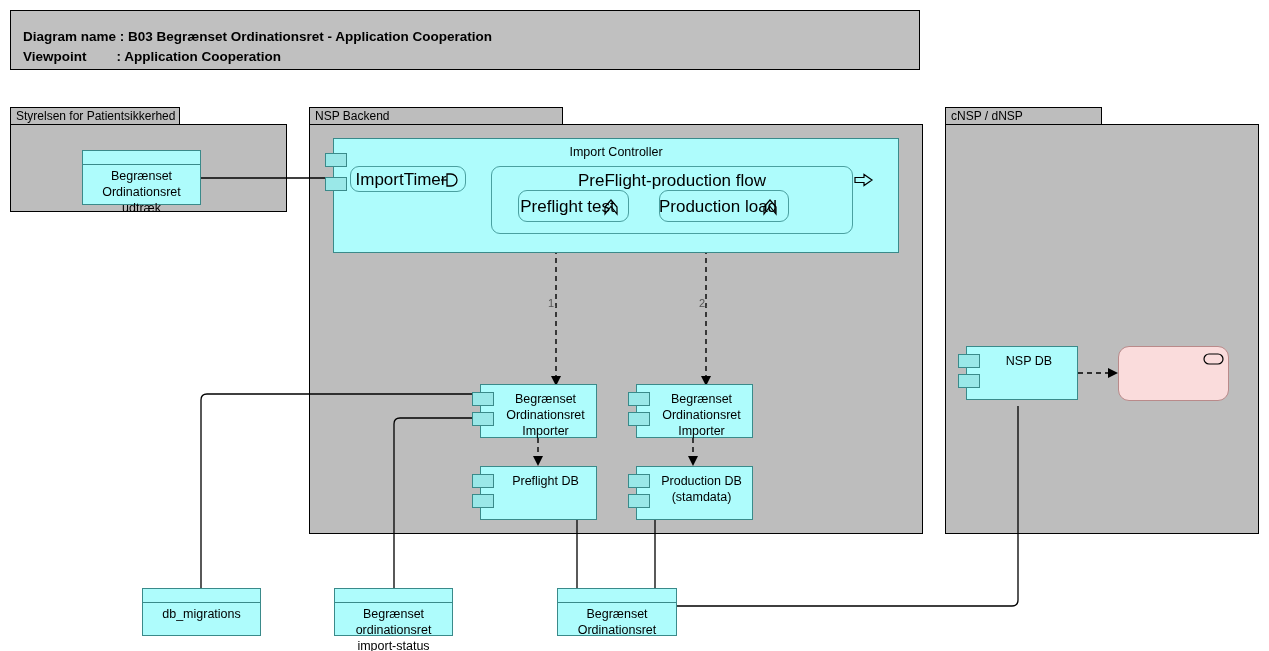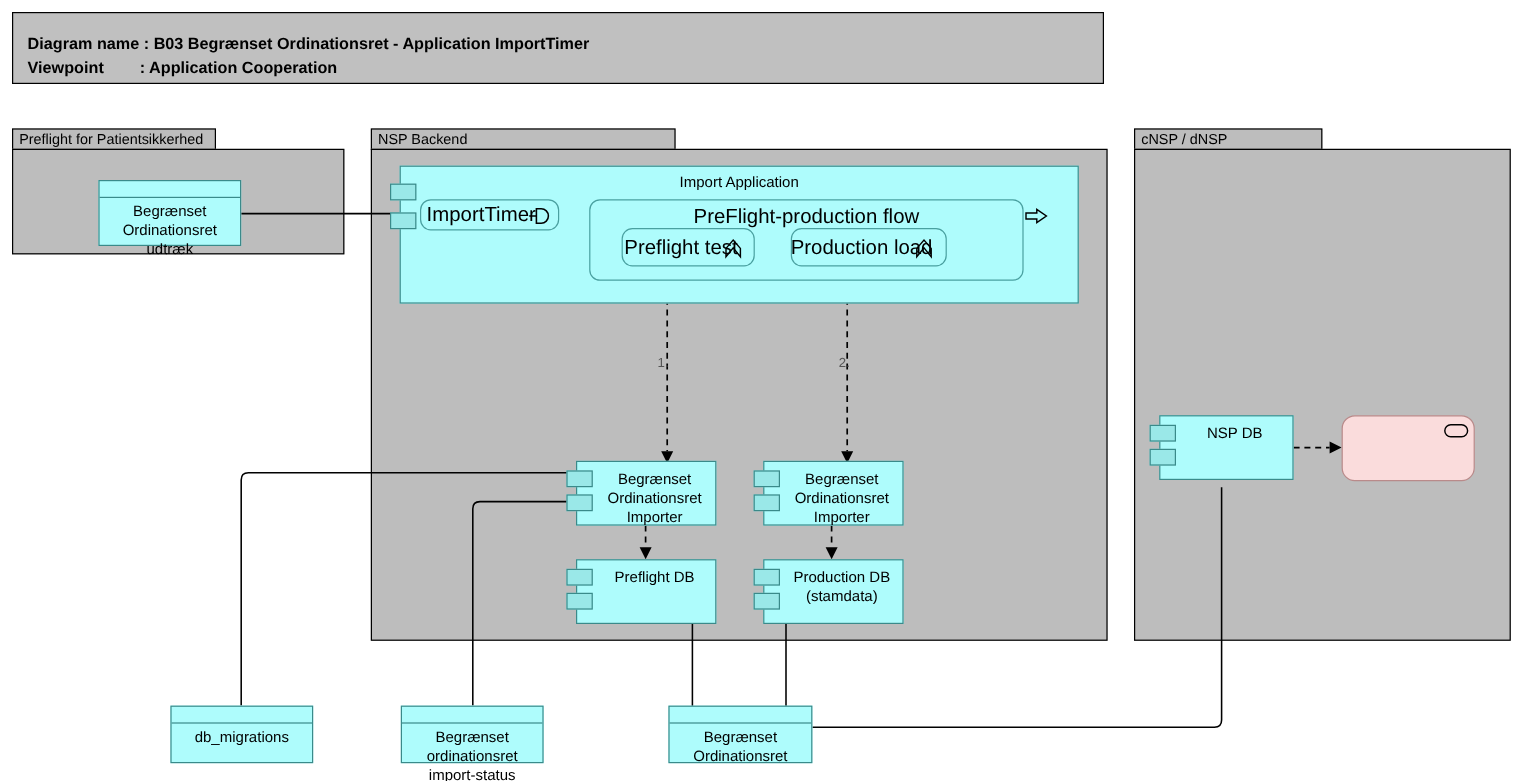--- a/index.html
+++ b/index.html
@@ -54,27 +54,27 @@
   .solid{fill:none;stroke:#000;stroke-width:1.3;}
   .dash{fill:none;stroke:#000;stroke-width:1.4;stroke-dasharray:5 4;}
   .flowlbl{position:absolute;font-size:11px;color:#555;}
 </style>
 </head>
 <body>
 
 <div id="canvas">
 
   <div class="title-box">
-    <div class="title-line" style="left:12px;top:18px;">Diagram name : B03 Begrænset Ordinationsret - Application ImportTimer</div>
+    <div class="title-line" style="left:12px;top:18px;">Diagram name : B03 Begrænset Ordinationsret - Application Cooperation</div>
     <div class="title-line" style="left:12px;top:38px;text-align:center;">Viewpoint        : Application Cooperation</div>
   </div>
 
   <div class="group" style="left:10px;top:107px;width:277px;height:105px;">
     <div class="tab" style="width:170px;">
-      <span>Preflight for Patientsikkerhed</span>
+      <span>Styrelsen for Patientsikkerhed</span>
     </div>
     <div class="body" style="top:17px;width:277px;height:88px;"></div>
   </div>
 
   <div class="group" style="left:309px;top:107px;width:614px;height:427px;">
     <div class="tab" style="width:254px;">
       <span>NSP Backend</span>
     </div>
     <div class="body" style="top:17px;width:614px;height:410px;"></div>
   </div>
@@ -122,21 +122,21 @@
   <div class="dataobj" style="left:82px;top:150px;width:119px;height:55px;">
     <div class="bar"></div>
     <div class="lbl" style="white-space:pre-line;">Begrænset
 Ordinationsret
 udtræk</div>
   </div>
 
   <div class="comp container" style="left:333px;top:138px;width:566px;height:115px;">
     <div class="lug a"></div>
     <div class="lug b"></div>
-    <div class="lbl">Import Application</div>
+    <div class="lbl">Import Controller</div>
   </div>
 
   <div class="rnd" style="left:350px;top:166px;width:116px;height:26px;">
     <div class="lbl" style="left:-14px;">ImportTimer</div>
     <svg class="ico" style="left:88px;top:5px;" width="20" height="16">
       <path d="M2,8 L8,8" stroke="#000" stroke-width="1.3" fill="none"></path>
       <path d="M8,2 L12,2 A6,6 0 0 1 12,14 L8,14 Z" stroke="#000" stroke-width="1.3" fill="none"></path>
     </svg>
   </div>
 

